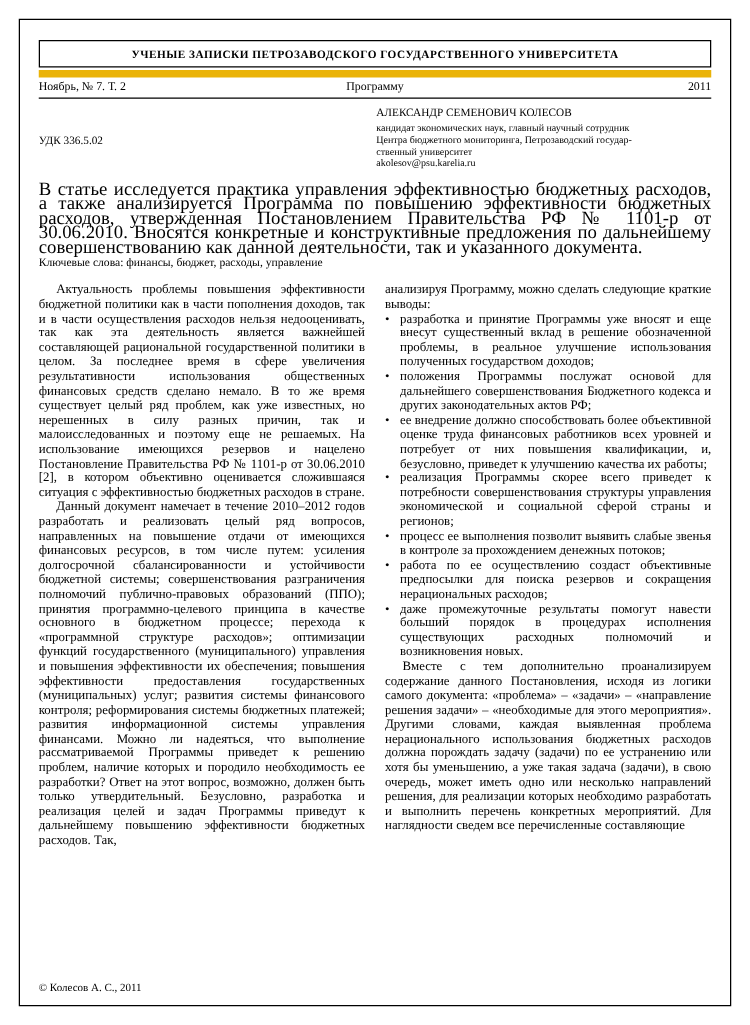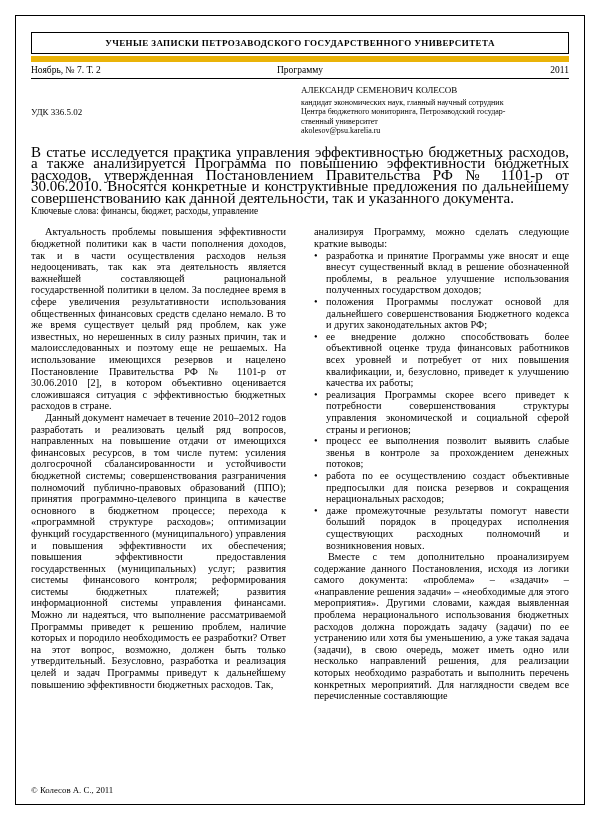--- a/index.html
+++ b/index.html
@@ -57,21 +57,21 @@
   }
   .abstract {
     margin-top:11px;
     font-size:15px;
     line-height:11.6px;
     text-align:justify;
   }
   .keywords { font-size:9.3px; margin-top:2px; }
   .columns {
     display:flex;
-    gap:28px;
+    gap:16px;
     margin-top:10px;
     font-size:10.3px;
     line-height:11.6px;
     text-align:justify;
   }
   .col { width:262px; }
   p.indent   { text-indent:14px; }
   p.noindent { text-indent:0; }
   .bullet { display:flex; }
   .bullet .dot   { width:12px; flex:0 0 12px; }

